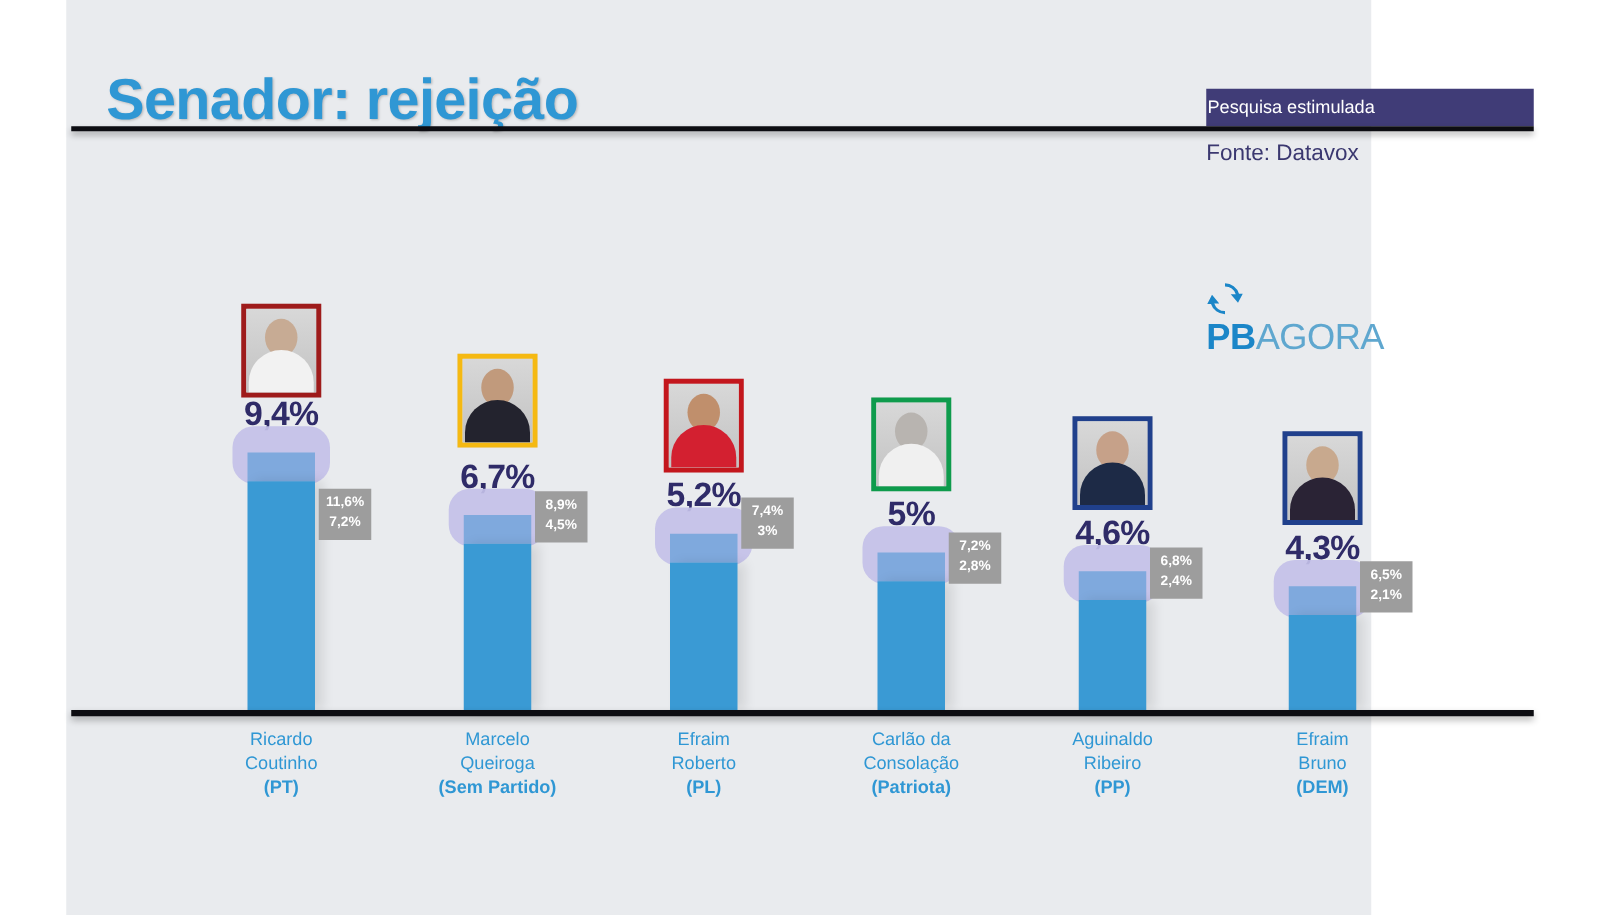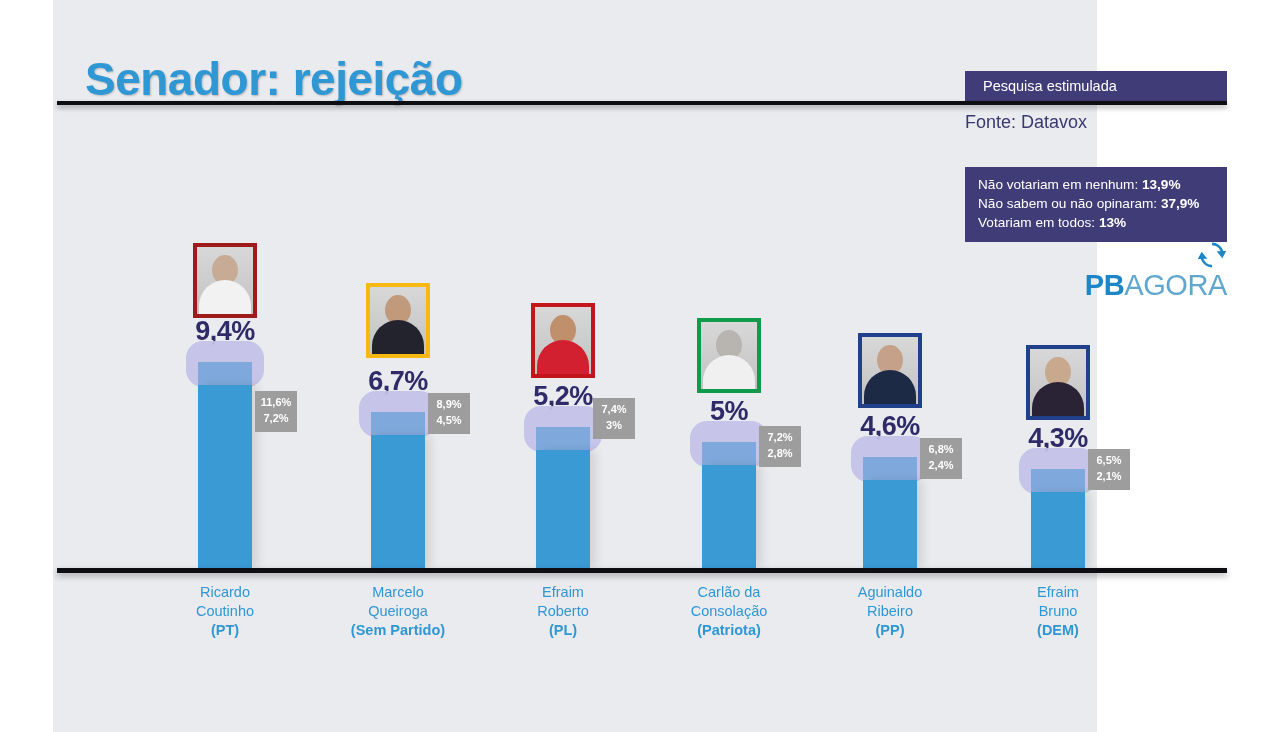--- a/index.html
+++ b/index.html
@@ -51,21 +51,21 @@
     position: absolute;
     left: 912px;
     top: 71px;
     width: 262px;
     height: 30px;
     background: #403c77;
     color: #ffffff;
     font-size: 14.5px;
     display: flex;
     align-items: center;
-    padding-left: 18px;
+    padding-left: 1px;
     z-index: 3;
   }
 
   
   #fonte {
     position: absolute;
     left: 912px;
     top: 112px;
     font-size: 18px;
     color: #3b3870;
@@ -84,23 +84,23 @@
     font-size: 13.6px;
     line-height: 1.38;
     z-index: 3;
   }
   #infobox .row b { font-weight: 700; }
 
   
   #logo {
     position: absolute;
     left: 912px;
-    top: 240px;
+    top: 225px;
     width: 262px;
-    text-align: right;
+    text-align: left;
   }
   #logo .mark { height: 28px; line-height: 28px; }
   #logo .mark svg { display: inline-block; vertical-align: middle; }
   #logo .wordmark {
     font-size: 29px;
     letter-spacing: -0.4px;
     margin-top: 1px;
     white-space: nowrap;
   }
   #logo .wordmark .pb { color: #1b86c8; font-weight: 700; }
@@ -238,34 +238,20 @@
 
   <div id="title">Senador: rejeição</div>
   <div id="title-rule"></div>
 
   <div id="badge-estimulada">
     <span>Pesquisa estimulada</span>
   </div>
 
   <div id="fonte">Fonte: Datavox</div>
 
-  <div id="infobox">
-    <div class="row">
-      <span>Não votariam em nenhum:</span>
-      <b>13,9%</b>
-    </div>
-    <div class="row">
-      <span>Não sabem ou não opinaram:</span>
-      <b>37,9%</b>
-    </div>
-    <div class="row">
-      <span>Votariam em todos:</span>
-      <b>13%</b>
-    </div>
-  </div>
 
   <div id="logo">
     <div class="mark">
       <svg width="30" height="28" viewBox="0 0 30 28">
         <path d="M15 4.2 A9.2 9.2 0 0 1 23.6 10.3 L19.6 10.3 L25.4 17.2 L29.2 9.9 L26.2 9.9 A11.9 11.9 0 0 0 15 1.6 Z" fill="#1b86c8"></path>
         <path d="M15 23.8 A9.2 9.2 0 0 1 6.4 17.7 L10.4 17.7 L4.6 10.8 L0.8 18.1 L3.8 18.1 A11.9 11.9 0 0 0 15 26.4 Z" fill="#1b86c8"></path>
       </svg>
     </div>
     <div class="wordmark">
       <span class="pb">PB</span><span class="agora">AGORA</span>

